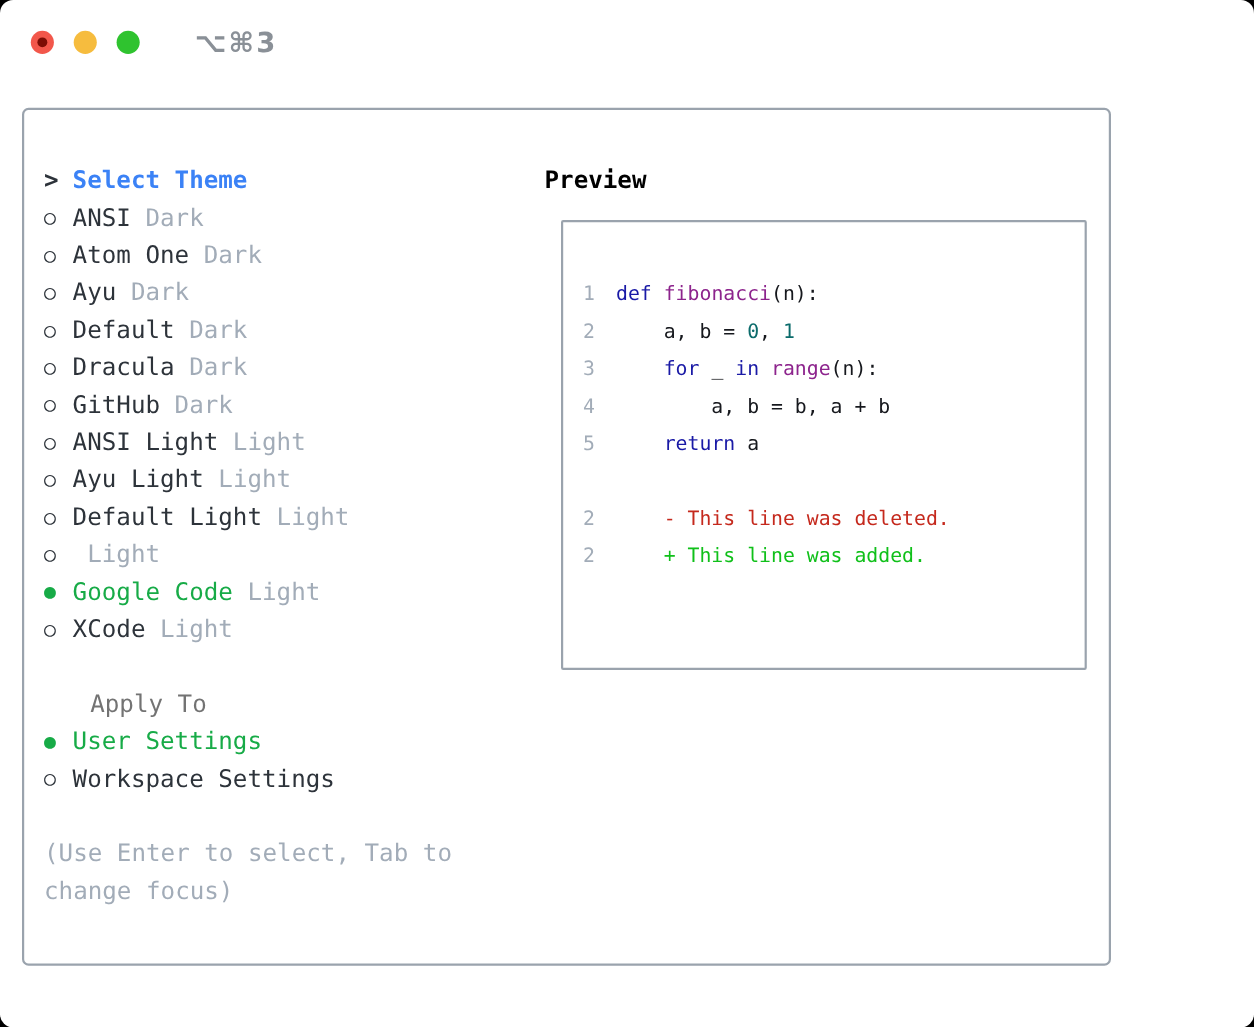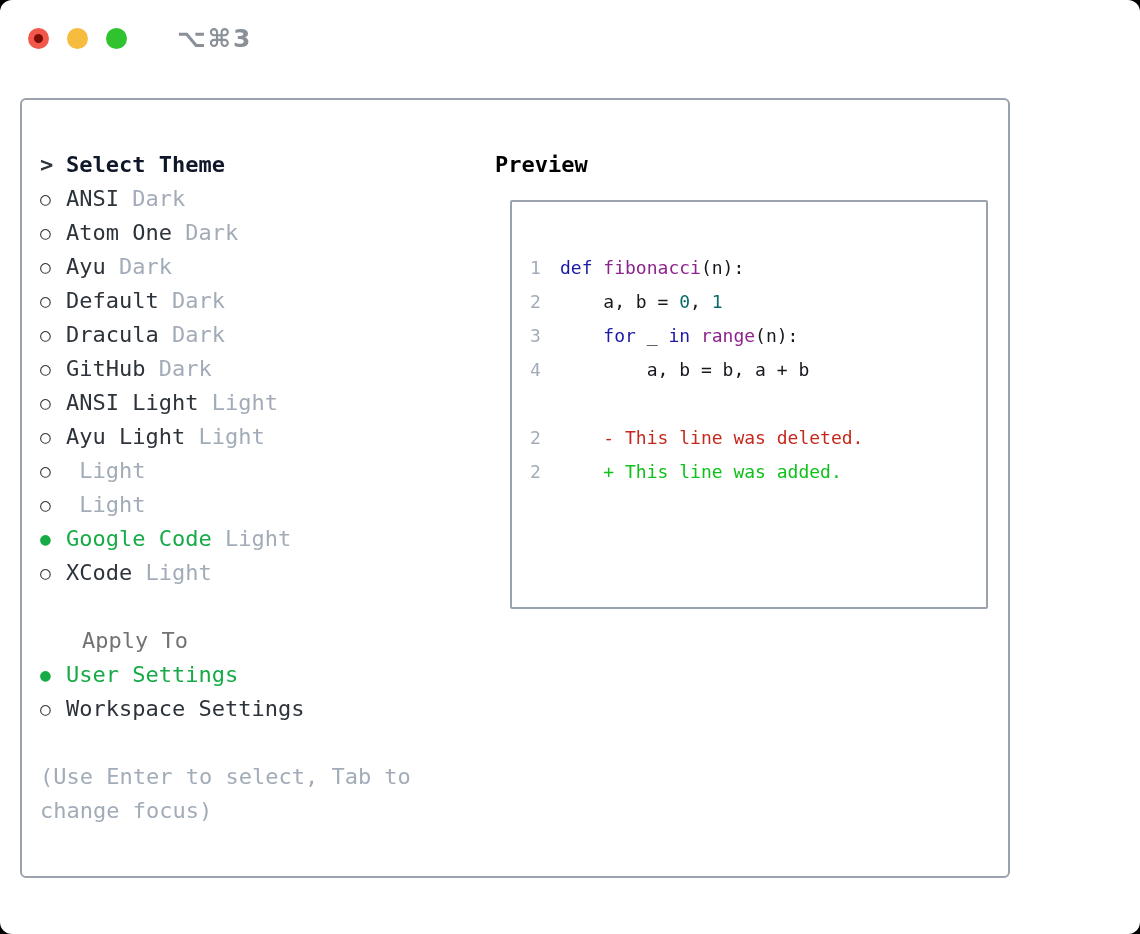--- a/index.html
+++ b/index.html
@@ -27,21 +27,21 @@
   .window{
     position:absolute;left:20px;top:98px;width:990px;height:780px;
     border:2px solid var(--border);border-radius:6px;background:#fff;box-sizing:border-box;
   }
   
   .left-pane{position:absolute;left:18px;top:48px;width:445px;font-size:22px;line-height:34px;color:var(--text);}
   .row{display:flex;white-space:pre;height:34px;}
   .bullet{display:inline-block;width:26px;flex:0 0 26px;font-size:18px;line-height:34px;color:var(--text);}
   .bullet.sel{color:var(--accent-green);}
   .cursor{font-size:22px;font-weight:bold;}
-  .header-text{font-weight:bold;color:#0f172a;}
+  .header-text{font-weight:bold;color:#3b82f6;}
   .item-name{color:var(--text);}
   .item-name.sel{color:var(--accent-green);}
   .item-variant{color:var(--muted);}
   .opt-label{color:var(--text);}
   .opt-label.sel{color:var(--accent-green);}
   .spacer-row{height:34px;}
   .apply-header{color:#737373;margin-left:16px;}
   .hint{color:var(--muted);white-space:normal;width:440px;line-height:34px;}
   
   .preview-heading{
@@ -86,21 +86,21 @@
 
       <div id="theme-list">
           <div class="row"><span class="bullet">○</span><span class="item-name">ANSI</span><span class="item-variant"> Dark</span></div>
           <div class="row"><span class="bullet">○</span><span class="item-name">Atom One</span><span class="item-variant"> Dark</span></div>
           <div class="row"><span class="bullet">○</span><span class="item-name">Ayu</span><span class="item-variant"> Dark</span></div>
           <div class="row"><span class="bullet">○</span><span class="item-name">Default</span><span class="item-variant"> Dark</span></div>
           <div class="row"><span class="bullet">○</span><span class="item-name">Dracula</span><span class="item-variant"> Dark</span></div>
           <div class="row"><span class="bullet">○</span><span class="item-name">GitHub</span><span class="item-variant"> Dark</span></div>
           <div class="row"><span class="bullet">○</span><span class="item-name">ANSI Light</span><span class="item-variant"> Light</span></div>
           <div class="row"><span class="bullet">○</span><span class="item-name">Ayu Light</span><span class="item-variant"> Light</span></div>
-          <div class="row"><span class="bullet">○</span><span class="item-variant"> Light</span></div>
+          <div class="row"><span class="bullet">○</span><span class="item-name">Default Light</span><span class="item-variant"> Light</span></div>
           <div class="row"><span class="bullet">○</span><span class="item-variant"> Light</span></div>
           <div class="row"><span class="bullet sel">●</span><span class="item-name sel">Google Code</span><span class="item-variant"> Light</span></div>
           <div class="row"><span class="bullet">○</span><span class="item-name">XCode</span><span class="item-variant"> Light</span></div>
         </div>
 
       <div class="spacer-row"></div>
 
       <div class="row">
         <span class="bullet"></span>
         <span class="apply-header">Apply To</span>
@@ -116,19 +116,20 @@
       <div class="hint">(Use Enter to select, Tab to change focus)</div>
     </div>
 
     <div class="preview-heading">Preview</div>
 
     <div class="preview-box" id="preview-box">
         <div class="pline"><span class="lineno">1</span><span class="seg kw">def</span><span class="seg"> </span><span class="seg fn">fibonacci</span><span class="seg">(n):</span></div>
         <div class="pline"><span class="lineno">2</span><span class="seg">    a, b = </span><span class="seg num">0</span><span class="seg">, </span><span class="seg num">1</span></div>
         <div class="pline"><span class="lineno">3</span><span class="seg">    </span><span class="seg kw">for</span><span class="seg"> _ </span><span class="seg kw">in</span><span class="seg"> </span><span class="seg fn">range</span><span class="seg">(n):</span></div>
         <div class="pline"><span class="lineno">4</span><span class="seg">        a, b = b, a + b</span></div>
+        <div class="pline"><span class="lineno">5</span><span class="seg">    </span><span class="seg kw">return</span><span class="seg"> a</span></div>
         <div class="pline"><span class="lineno"></span></div>
         <div class="pline"><span class="lineno">2</span><span class="seg del">    - This line was deleted.</span></div>
         <div class="pline"><span class="lineno">2</span><span class="seg add">    + This line was added.</span></div>
       </div>
 
   </div>
 </div>
 
 </body></html>

